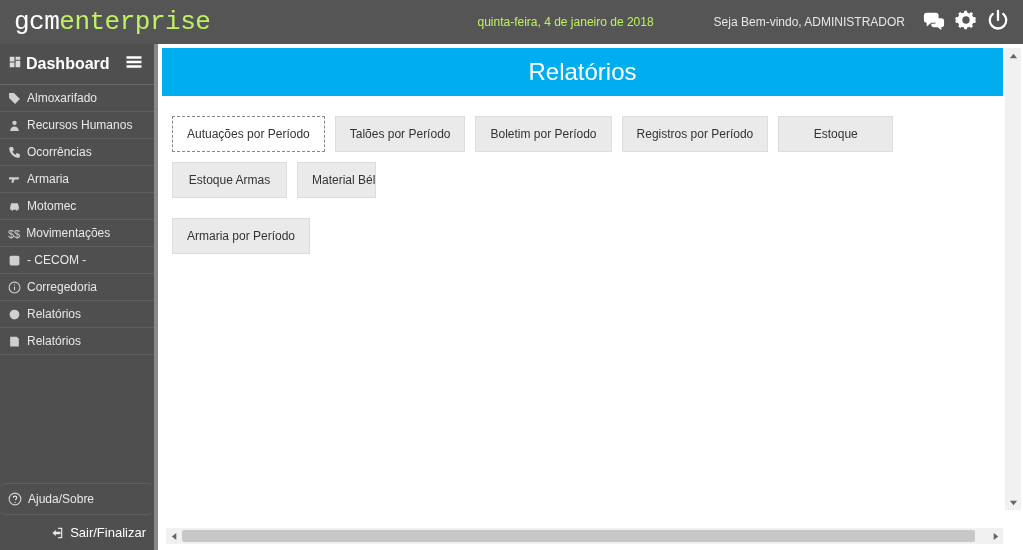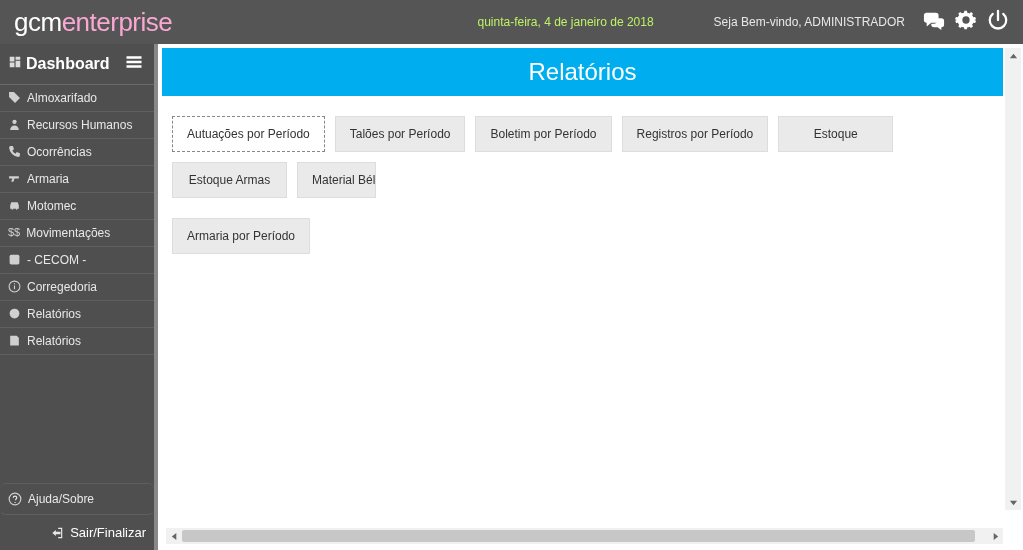--- a/index.html
+++ b/index.html
@@ -1,36 +1,36 @@
 <!DOCTYPE html>
 <html><head>
 <meta charset="utf-8">
 <style>
   * { box-sizing: border-box; margin: 0; padding: 0; }
   html, body { width: 1023px; height: 550px; font-family: Arial, sans-serif; overflow: hidden; background:#fff; }
   
   
   .topbar { height: 44px; background: #555555; display: flex; align-items: center; color: #fff; padding: 0 14px; }
-  .logo { font-family: Liberation Sans, sans-serif; font-size: 26px; letter-spacing: -0.5px; font-weight: 300; display:flex; align-items:center;}
-  .logo .thin { font-weight: 300; color:#f9a8d4; }
+  .logo { font-family: Liberation Mono, monospace; font-size: 26px; letter-spacing: -0.5px; font-weight: 300; display:flex; align-items:center;}
+  .logo .thin { font-weight: 300; color:#bef264; }
   .date { margin-left: auto; font-size: 12px; color:#bef264; margin-right: 60px;}
   .welcome { font-size: 12px; color:#e8e8e8; margin-right: 18px;}
   .top-icons { display:flex; gap:10px; align-items:center; }
   .top-icons svg { width:22px; height:22px; fill:#fff; cursor:pointer; }
   
   
   .body { display:flex; height: calc(550px - 44px); }
   .sidebar { width: 158px; background:#4f4f4f; color:#fff; display:flex; flex-direction:column; border-right:4px solid #888;}
   .sidebar-head { display:flex; justify-content:space-between; padding:8px 10px 8px 8px; border-bottom:1px solid #6a6a6a;}
   .sidebar-head .title { font-weight:bold; font-size:16px; color:#fff; display:flex; align-items:center; gap:4px;}
   .sidebar-head .menu-icon svg { width:20px; height:20px; fill:#fff;}
   .sidebar-head .dash-icon svg { width:14px; height:14px; fill:#fff; opacity:.8;}
   
   .menu { list-style:none; flex:1; }
-  .menu li { padding:6px 8px; font-size:12px; color:#e8e8e8; border-bottom:1px solid #5f5f5f; display:flex; align-items:flex-start; gap:6px; cursor:pointer;}
+  .menu li { padding:6px 8px; font-size:12px; color:#e8e8e8; border-bottom:1px solid #5f5f5f; display:flex; align-items:flex-end; gap:6px; cursor:pointer;}
   .menu li svg { width:13px; height:13px; fill:#d0d0d0; flex-shrink:0;}
   
   .sidebar-bottom { margin-top:auto; }
   .sidebar-bottom .help { padding:8px; font-size:12px; color:#e8e8e8; border-top:1px solid #5f5f5f; border-bottom:1px solid #5f5f5f; display:flex; align-items:center; gap:6px; cursor:pointer;border-radius:6px;}
   .sidebar-bottom .logout { padding:10px 8px; font-size:13px; color:#fff; display:flex; align-items:center; justify-content:flex-end; gap:6px; cursor:pointer;}
   .sidebar-bottom svg { width:14px; height:14px; fill:#e8e8e8;}
   
   
   .main { flex:1; background:#fff; position:relative; display:flex; flex-direction:column; padding:4px 0 0 4px;}
   .main-outer { flex:1; position:relative; overflow:hidden; }

